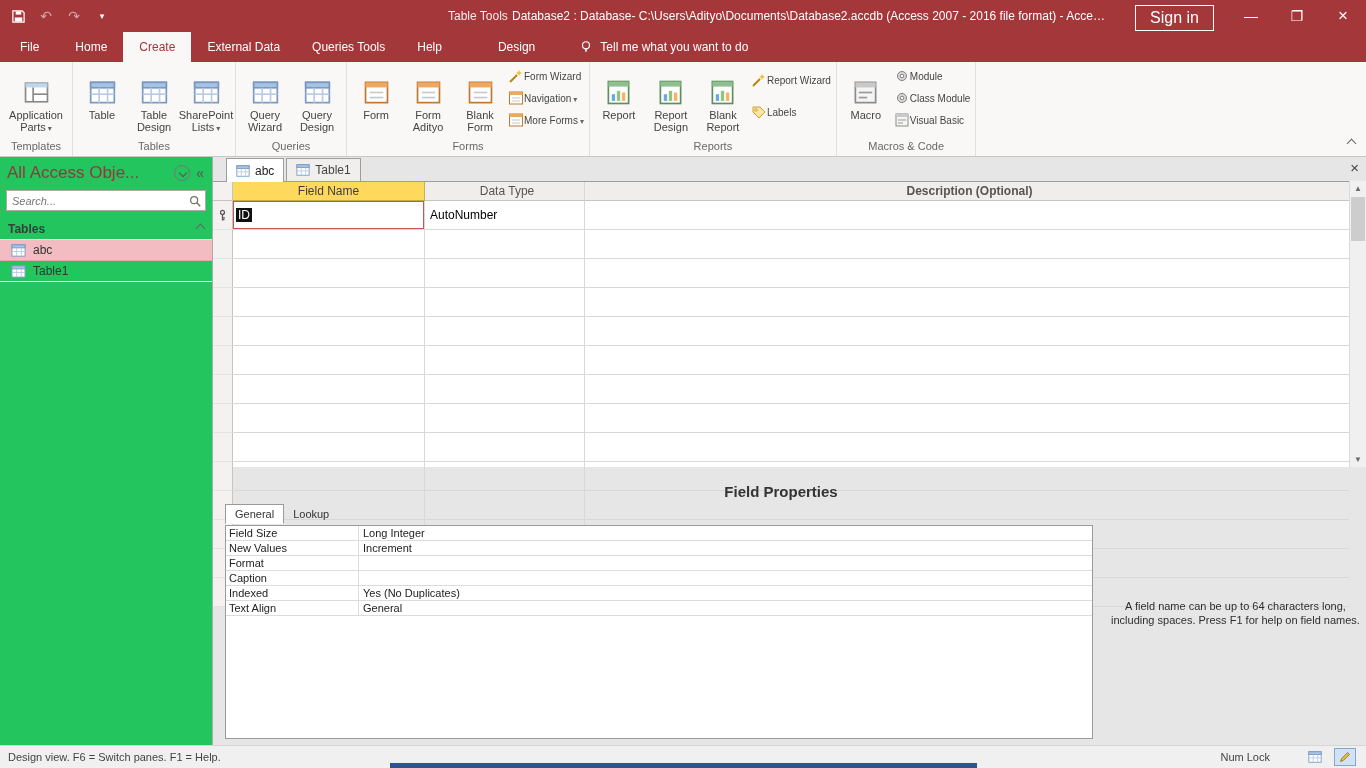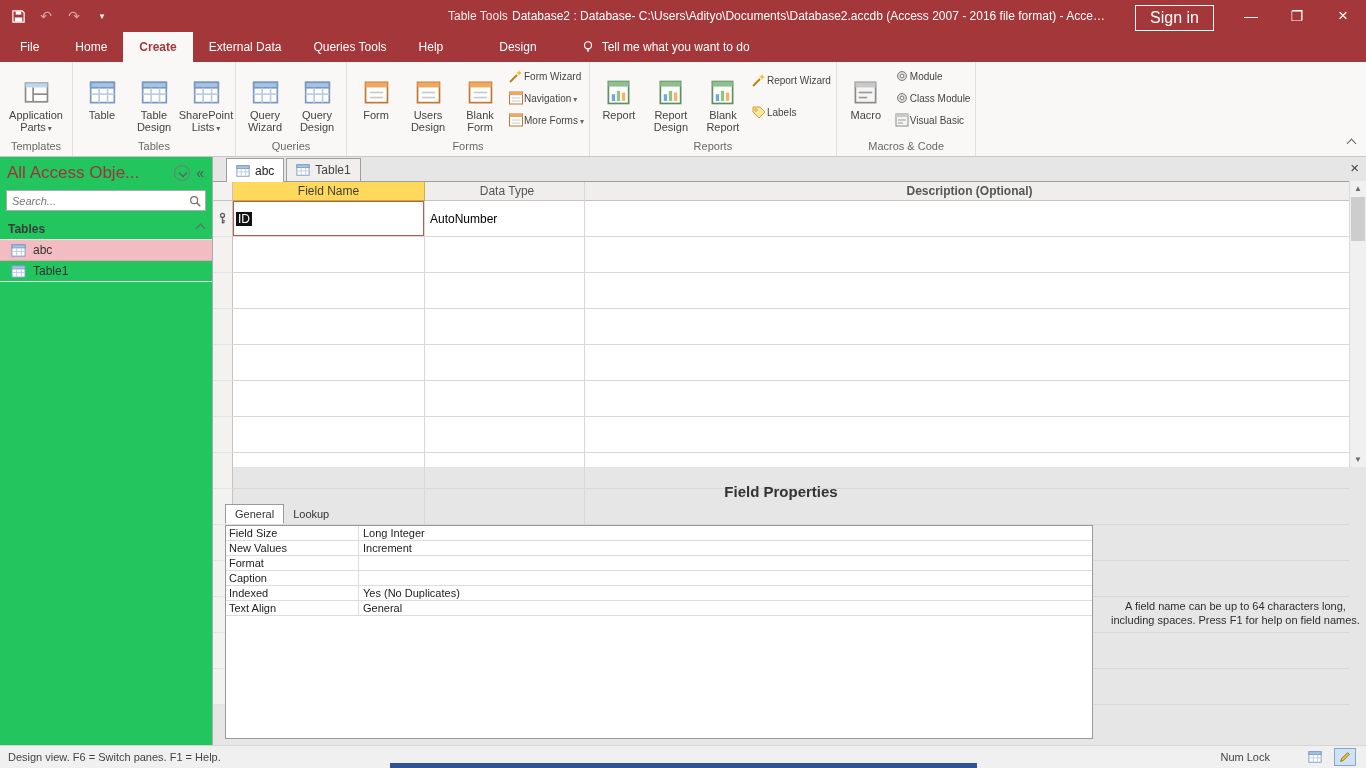--- a/index.html
+++ b/index.html
@@ -15,21 +15,21 @@
   .tools-label{position:absolute;left:440px;top:0;height:32px;line-height:32px;font-size:12px;color:#FBE9E9;padding:0 8px;}
   .win-title{position:absolute;left:512px;top:0;height:32px;line-height:32px;font-size:12px;max-width:595px;white-space:nowrap;overflow:hidden;text-overflow:ellipsis;}
   .signin{position:absolute;right:152px;top:5px;border:1px solid #fff;font-size:16px;padding:3px 14px;color:#fff;cursor:default;}
   .winctl{position:absolute;right:0;top:0;height:32px;display:flex;}
   .winctl .wbtn{width:46px;height:32px;display:flex;align-items:center;justify-content:center;font-size:14px;color:#fff;}
 
   
   .tabrow{height:30px;background:#A4373A;display:flex;align-items:stretch;flex:none;color:#fff;font-size:12px;}
   .rtab{padding:0 16px;display:flex;align-items:center;cursor:default;white-space:nowrap;}
   .rtab.file{padding:0 20px;}
-  .rtab.active{background:#F9F8F7;color:#A4373A;font-weight:bold;}
+  .rtab.active{background:#F9F8F7;color:#A4373A;}
   .rtab.design{margin-left:24px;}
   .tellme{display:flex;align-items:center;gap:7px;margin-left:28px;font-size:12px;}
   .tellme svg{width:14px;height:14px;}
 
   
   .ribbon{height:95px;background:#F9F8F7;border-bottom:1px solid #C9C7C5;display:flex;flex:none;position:relative;}
   .rgroup{display:flex;flex-direction:column;border-right:1px solid #E2E0DD;padding:1px 3px 0;}
   .rgroup-body{flex:1;display:flex;align-items:flex-start;}
   .rgroup-name{height:17px;font-size:11px;color:#6A6865;text-align:center;line-height:15px;}
   .bigbtn{width:52px;display:flex;flex-direction:column;align-items:center;padding:16px 1px 0;cursor:default;}
@@ -67,21 +67,21 @@
   
   .main{flex:1;position:relative;background:#E6E6E6;min-width:0;}
   .doctabs{position:absolute;top:0;left:0;right:0;height:24px;display:flex;align-items:flex-end;padding-left:13px;}
   .doctab{height:23px;display:flex;align-items:center;gap:5px;padding:0 9px;font-size:12px;color:#444;border:1px solid #9F9D9B;border-bottom:none;background:#F0EFEE;margin-right:2px;position:relative;z-index:2;cursor:default;}
   .doctab.active{background:#fff;color:#222;margin-bottom:-1px;height:24px;}
   .doctab svg{width:14px;height:14px;}
   .doc-close{position:absolute;right:7px;top:3px;font-size:15px;color:#444;line-height:1;cursor:default;}
 
   
   .grid{position:absolute;left:0;top:24px;right:17px;height:286px;background:#fff;border-top:1px solid #9F9D9B;display:flex;flex-direction:column;}
-  .grow{display:flex;height:36px;flex:none;}
+  .grow{display:flex;height:29px;flex:none;}
   .c-sel{width:20px;background:#F3F2F1;border-right:1px solid #C4C4C4;border-bottom:1px solid #E4E4E4;display:flex;align-items:center;justify-content:center;}
   .c-field{width:192px;border-right:1px solid #D8D8D8;border-bottom:1px solid #D8D8D8;font-size:12px;display:flex;align-items:center;}
   .c-type{width:160px;border-right:1px solid #D8D8D8;border-bottom:1px solid #D8D8D8;font-size:12px;display:flex;align-items:center;padding-left:5px;}
   .c-desc{flex:1;border-bottom:1px solid #D8D8D8;font-size:12px;display:flex;align-items:center;padding-left:5px;font-weight:bold;}
   .grow.hdr{height:19px;}
   .grow.hdr .c-sel{border-bottom:1px solid #C4C4C4;}
   .grow.hdr .c-field{background:#FFD95C;justify-content:center;color:#3F3F3F;border-right:1px solid #C9B24A;border-bottom:1px solid #C4A93E;}
   .grow.hdr .c-type,.grow.hdr .c-desc{background:#EFEEED;justify-content:center;color:#555;border-bottom:1px solid #C4C4C4;}
   .cell-current{border:1px solid #BF5A52;height:100%;width:100%;display:flex;align-items:center;padding-left:2px;}
   .sel-text{background:#111;color:#fff;padding:0 2px;font-size:12px;}
@@ -297,21 +297,21 @@
         <div class="bigbtn">
           <svg class="bicon">
               <use href="#sym-form"></use>
             </svg>
           <div class="blabelwrap"><span>Form</span></div>
         </div>
         <div class="bigbtn">
           <svg class="bicon">
               <use href="#sym-form"></use>
             </svg>
-          <div class="blabelwrap"><span>Users Design</span></div>
+          <div class="blabelwrap"><span>Form Adityo</span></div>
         </div>
         <div class="bigbtn">
           <svg class="bicon">
               <use href="#sym-form"></use>
             </svg>
           <div class="blabelwrap"><span>Blank Form</span></div>
         </div>
         <div class="smallcol">
           <div class="smallbtn">
             <svg class="sicon">

